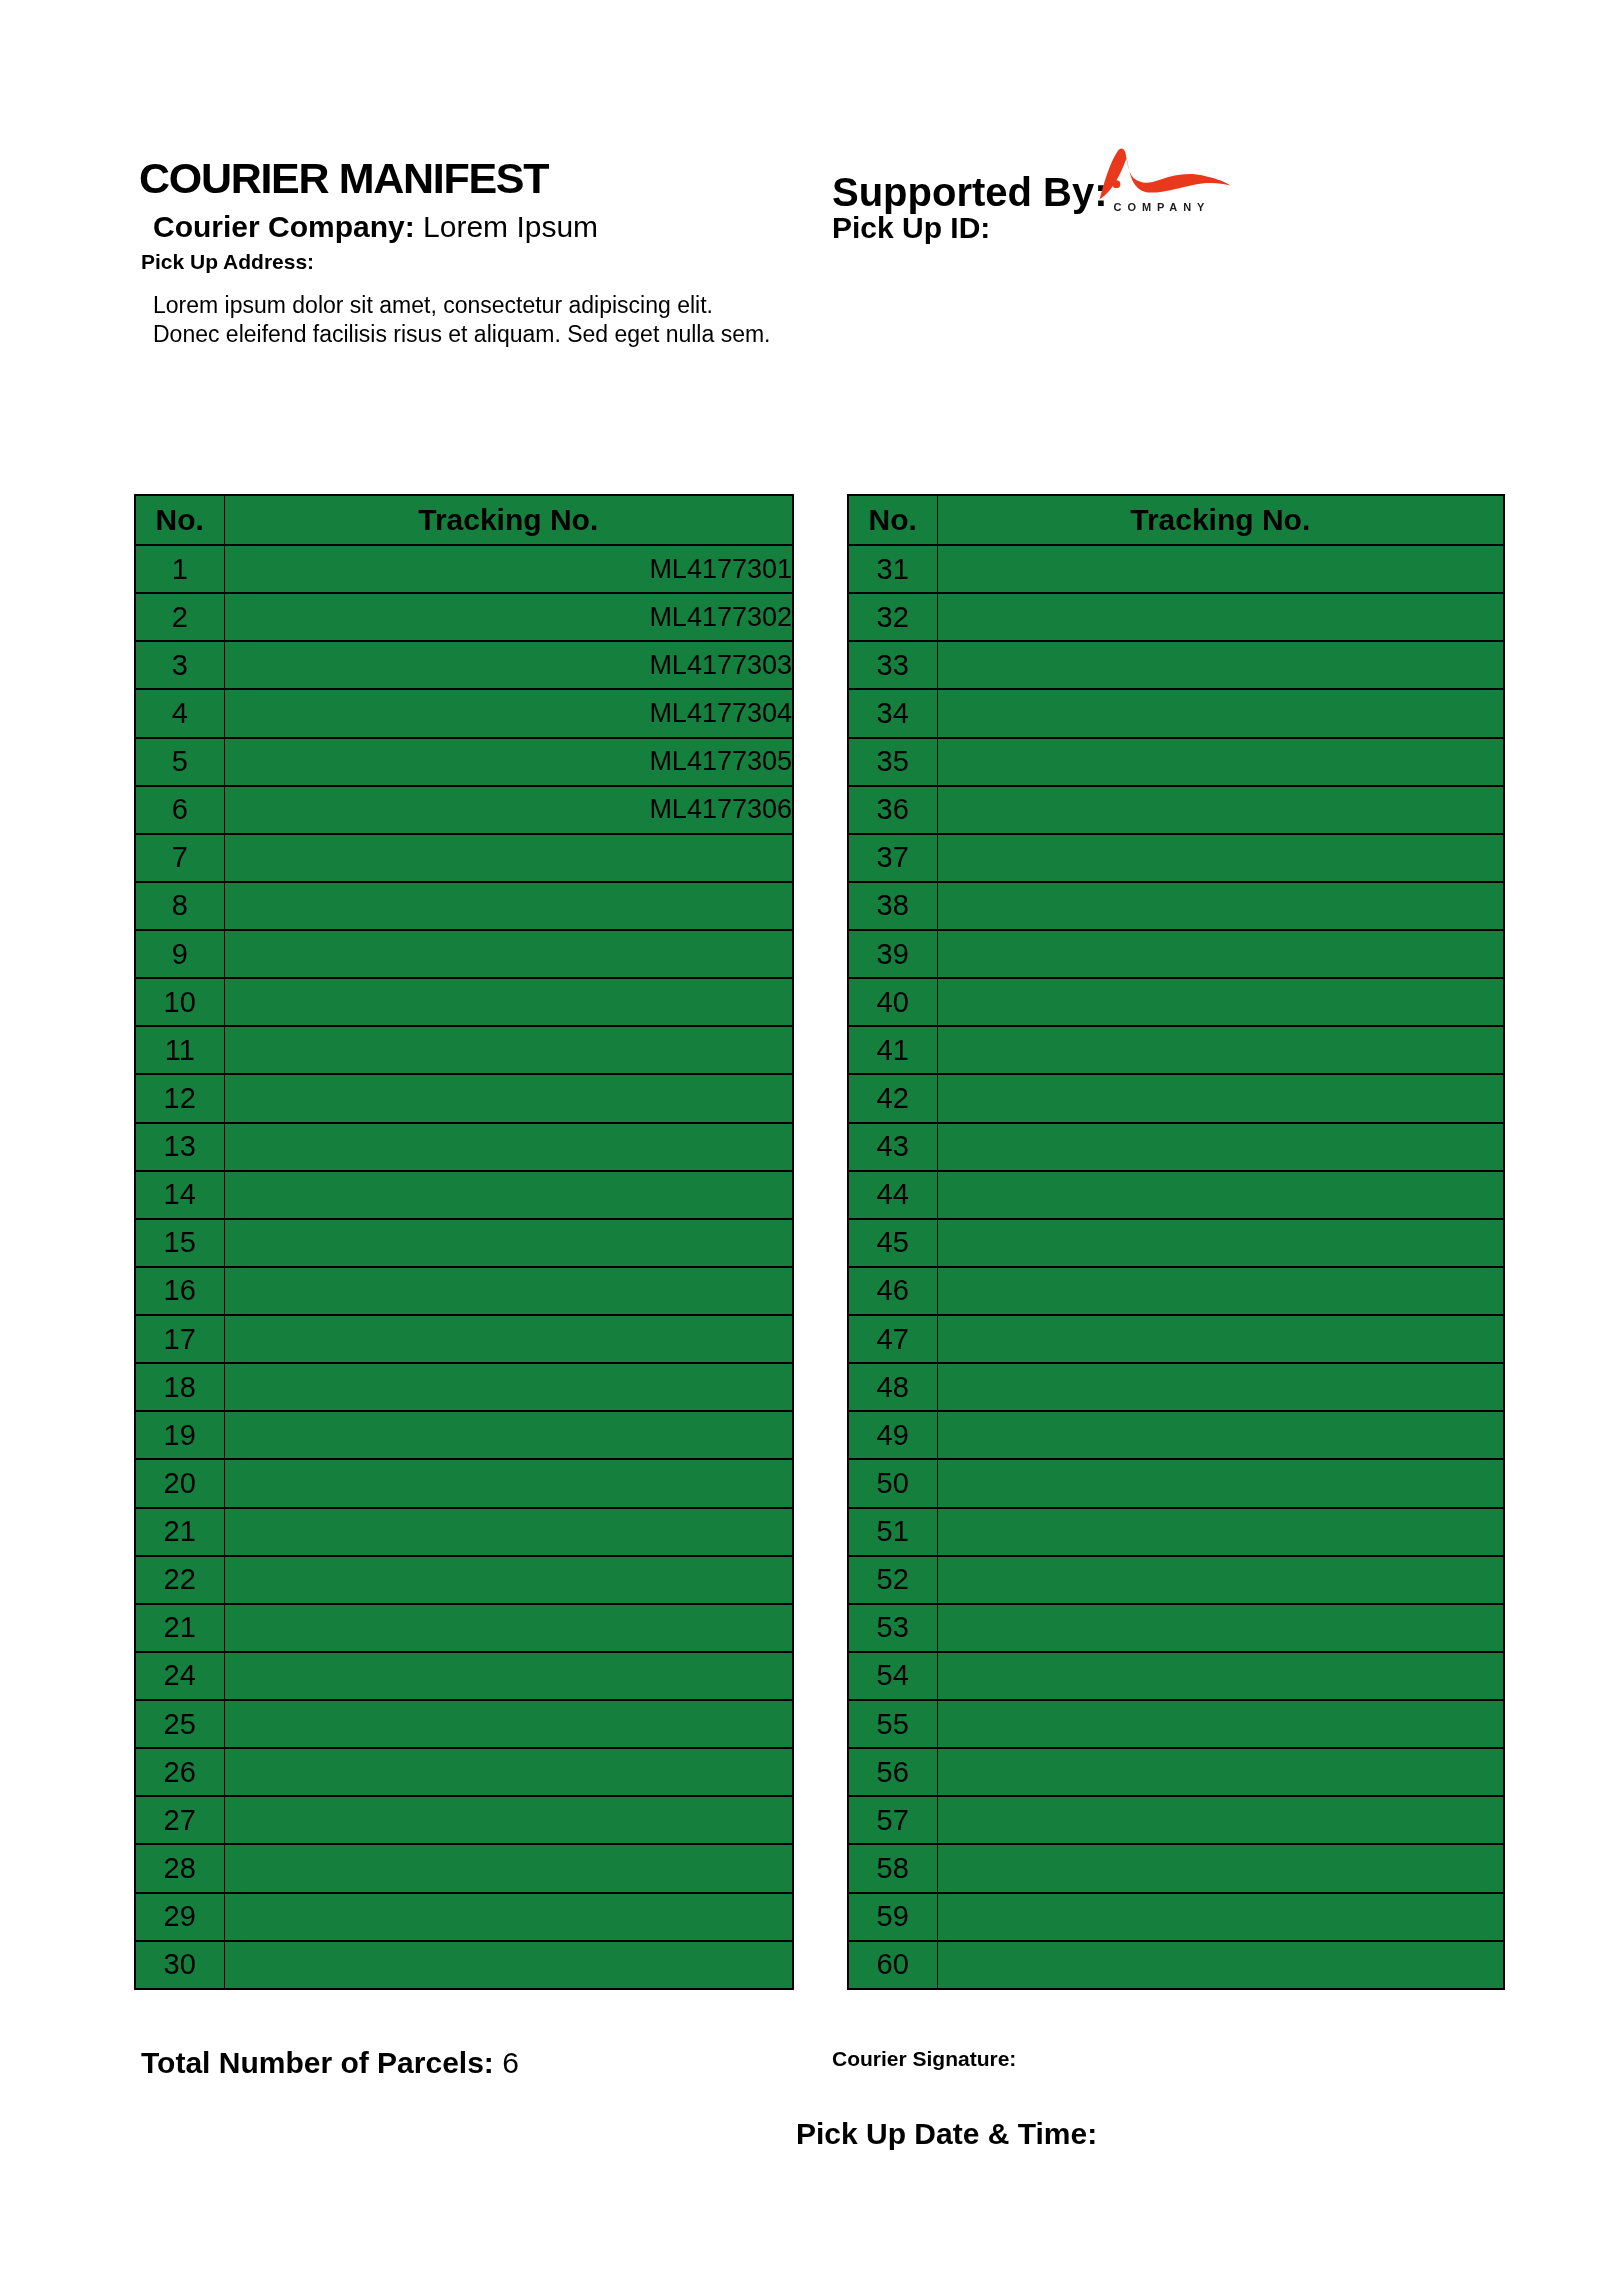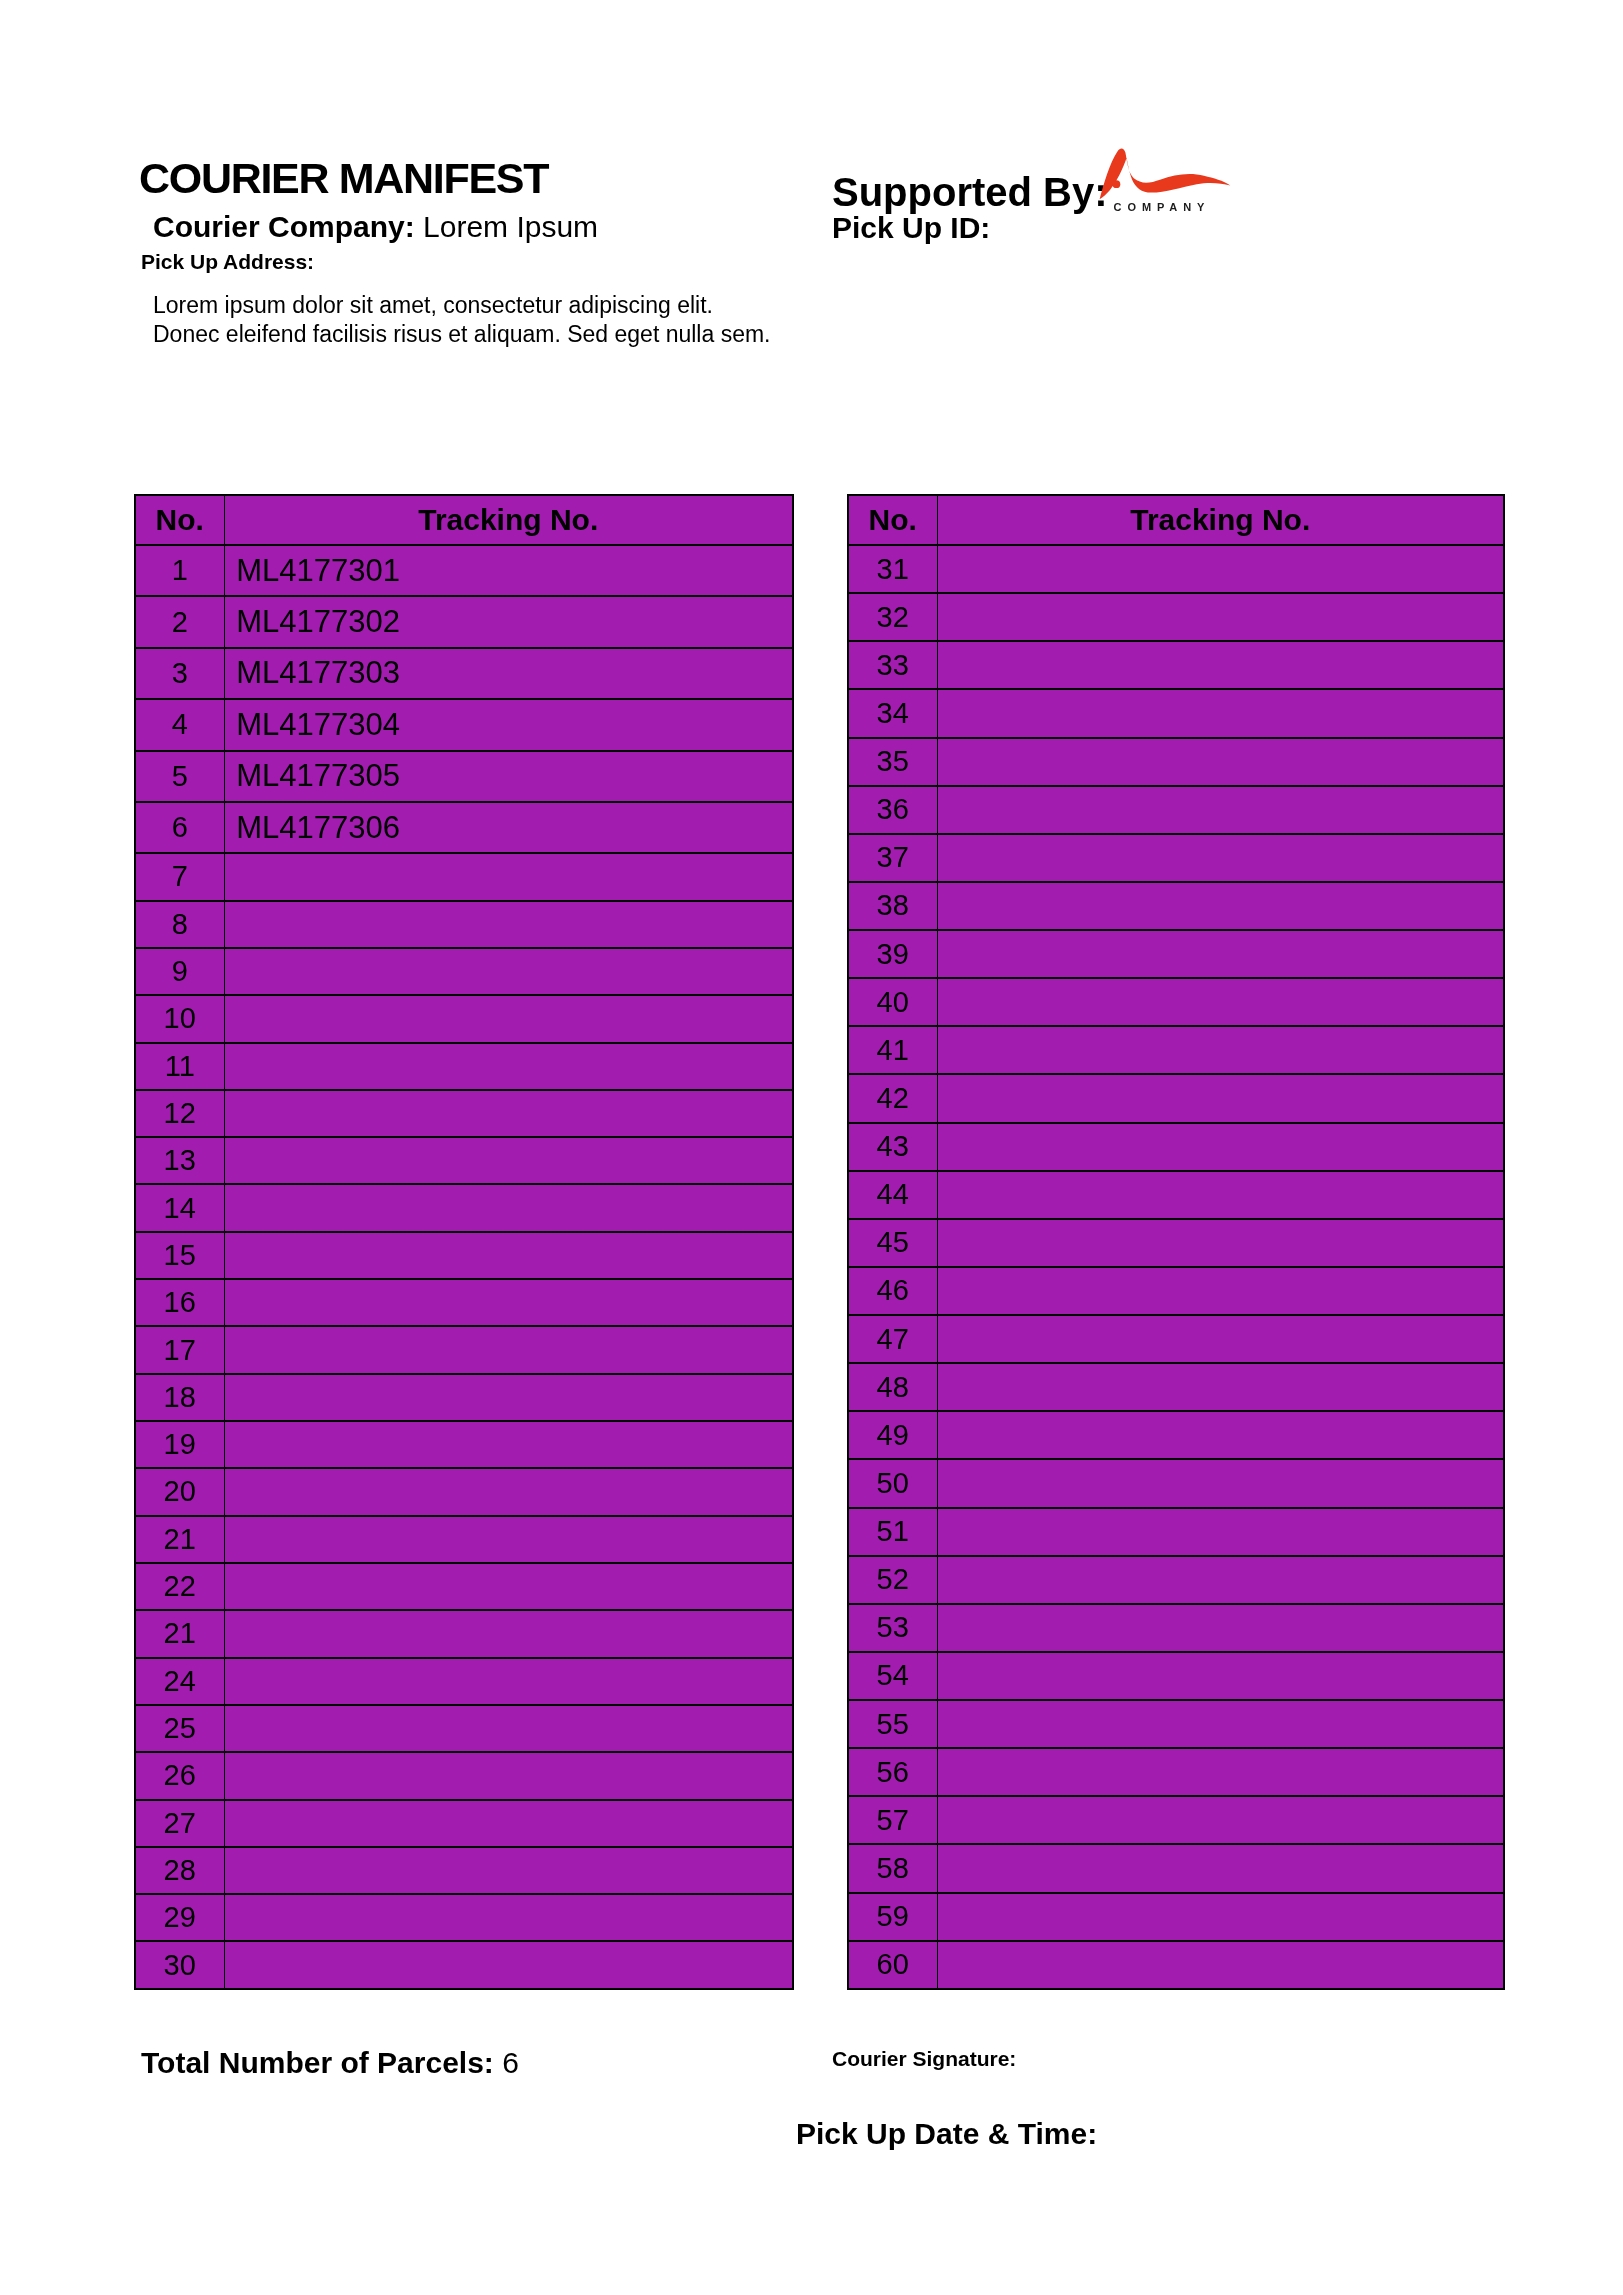--- a/index.html
+++ b/index.html
@@ -34,43 +34,43 @@
   .logo-company {
     display: block; margin-top: 1.3px;
     font-size: 11px; font-weight: 700; letter-spacing: 5.9px;
     color: #1c1c1c; text-indent: 5.9px;
   }
 
   
   .tables { position: absolute; left: 134px; top: 494px; display: flex; gap: 53px; }
   table.manifest {
     border-collapse: collapse; table-layout: fixed;
-    background: #a21caf; height: 1496px;
+    background: #15803d; height: 1496px;
   }
   table.manifest { border: 2px solid #000; }
   .t-left  { width: 660px; }
   .t-right { width: 658px; }
   table.manifest th, table.manifest td {
     border-left: 1.3px solid #000; border-right: 1.3px solid #000;
     border-top: 2px solid #000; border-bottom: 2px solid #000;
     overflow: hidden;
   }
   table.manifest thead tr { height: 50px; }
   table.manifest th {
     font-size: 30px; font-weight: 700; text-align: center;
     border-bottom-width: 2.6px; padding: 0;
   }
   col.c-no { width: 89px; }
   td.cell-no {
     text-align: center; vertical-align: middle;
     font-size: 29px; padding: 0;
   }
   td.cell-tracking {
-    text-align: left; vertical-align: middle;
-    font-size: 31px; padding: 0 0 0 11.8px;
+    text-align: right; vertical-align: middle;
+    font-size: 27px; padding: 0 0 0 11.8px;
   }
 
   
   .total-line { left: 141px; top: 2048px; font-size: 30px; }
   .sig-label  { left: 832px; top: 2048px; font-size: 21px; font-weight: 700; }
   .dt-label   { left: 796px; top: 2119px; font-size: 30px; font-weight: 700; }
 </style>
 </head>
 <body>
 

